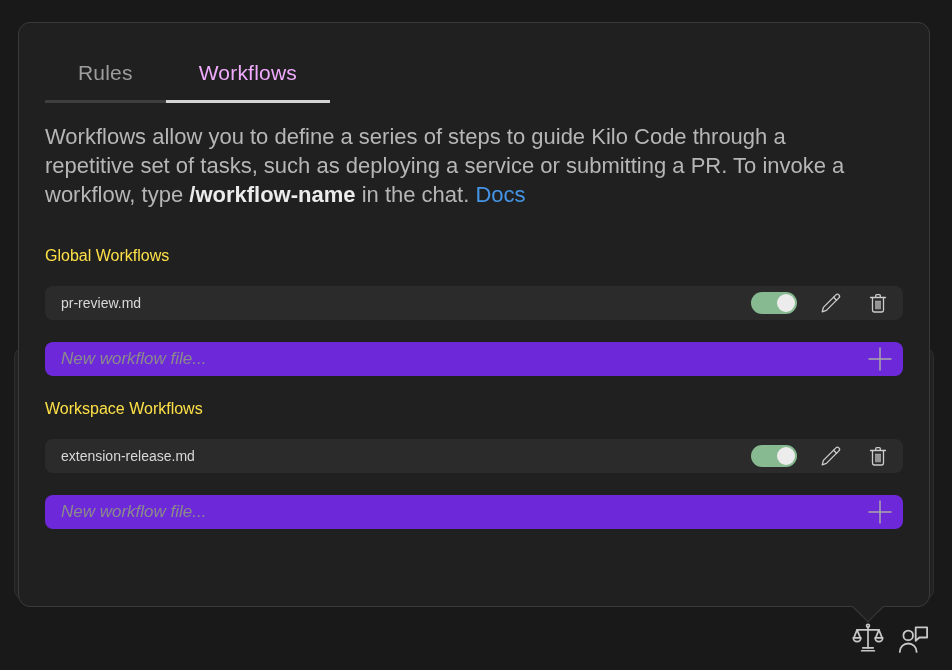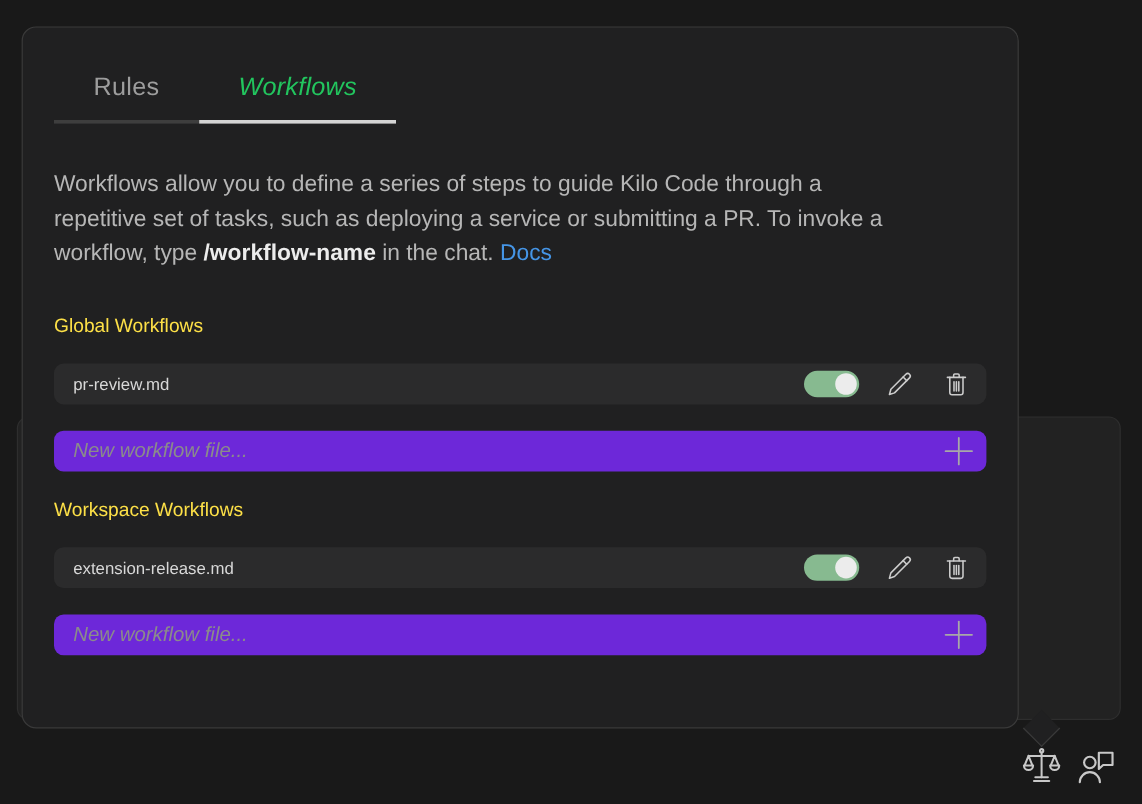--- a/index.html
+++ b/index.html
@@ -10,43 +10,43 @@
     overflow: hidden; position: relative;
   }
   .behind-card {
     position: absolute; left: 14px; top: 347px;
     width: 920px; height: 253px;
     background: #222222; border: 1px solid #2e2e2e; border-radius: 10px;
     z-index: 1;
   }
   .panel {
     position: absolute; left: 18px; top: 22px;
-    width: 831px; height: 585px;
+    width: 912px; height: 585px;
     background: #202021; border: 1px solid #3a3a3a; border-radius: 12px;
     padding: 0 26px; z-index: 2;
   }
   .popover-tail {
     position: absolute; left: 857px; top: 596px;
     width: 22px; height: 22px;
     background: #202021;
     border-right: 1px solid #3a3a3a; border-bottom: 1px solid #3a3a3a;
     transform: rotate(45deg);
     z-index: 3;
   }
   .tabs { display: flex; padding-top: 38px; }
   .tab {
     font-size: 21px; color: #9d9d9d;
     padding: 0 33px 15px 33px;
     border-bottom: 3px solid #3e3e3e;
     cursor: pointer; letter-spacing: 0.2px;
   }
-  .tab.active { color: #22c55e; border-bottom-color: #d4d4d4; font-weight: 500; font-style: italic; }
+  .tab.active { color: #f0abfc; border-bottom-color: #d4d4d4; font-weight: 500; }
   .description {
-    margin-top: 36px;
-    font-size: 19px; line-height: 29px; color: #b6b6b6;
+    margin-top: 19px;
+    font-size: 22px; line-height: 29px; color: #b6b6b6;
   }
   .description .cmd { color: #ececec; font-weight: bold; }
   .description .link { color: #4595e6; cursor: pointer; text-decoration: none; }
   .section-title {
     font-size: 16px; font-weight: 400; color: #fde047;
   }
   .section-title.first { margin-top: 38px; }
   .section-title.second { margin-top: 24px; }
   .file-row {
     margin-top: 21px; height: 34px;

